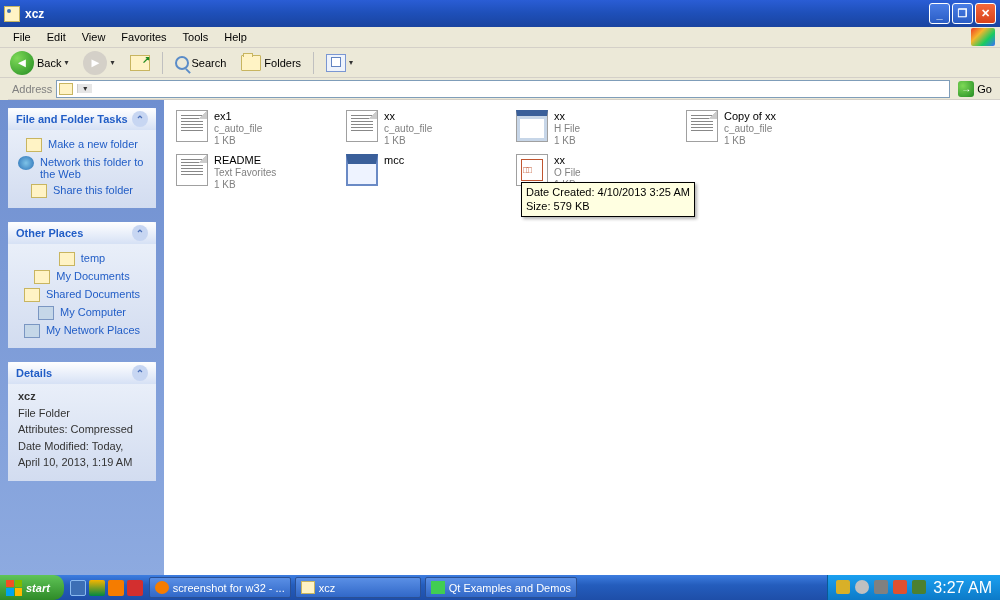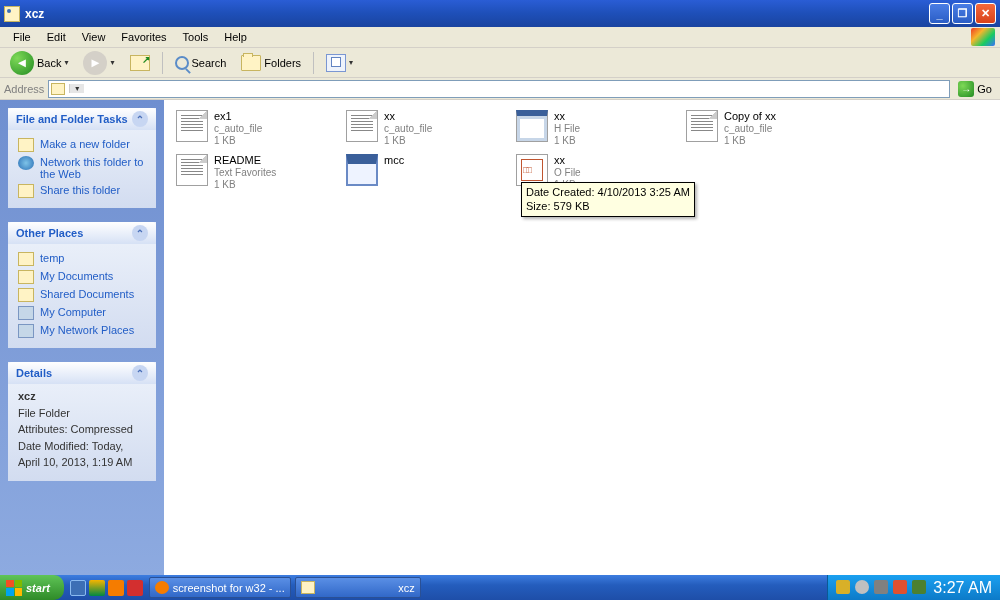--- a/index.html
+++ b/index.html
@@ -31,39 +31,39 @@
 .foldericon { width: 20px; height: 16px; background: #fff3c5; border: 1px solid #c8b560; border-radius: 1px; position: relative; }
 .foldericon::before { content:""; position:absolute; top:-3px; left:1px; width:8px; height:3px; background:#fff3c5; border:1px solid #c8b560; border-bottom:none; }
 .folderup { width: 20px; height: 16px; background: #fff3c5; border: 1px solid #c8b560; position: relative; }
 .folderup::after { content:"↗"; position:absolute; top:-2px; right:-2px; font-size:10px; color:#228b22; font-weight:bold; }
 .searchicon { width:14px; height:14px; border:2px solid #5a8cc8; border-radius:50%; position:relative; }
 .searchicon::after { content:""; position:absolute; bottom:-4px; right:-4px; width:6px; height:2px; background:#5a8cc8; transform:rotate(45deg); }
 .viewicon { display:inline-block; padding:2px 4px; border:1px solid #7a96d2; background:#eef3fb; }
 .viewicon span { display:inline-block; width:10px; height:10px; border:1px solid #6284c2; background:white; }
 
 
-.addrbar { height: 22px; background: #ece9d8; display: flex; align-items: center; padding: 0 4px; border-bottom: 1px solid #d4d0c8; gap: 4px; }
+.addrbar { height: 22px; background: #ece9d8; display: flex; align-items: center; padding: 0 4px; border-bottom: 1px solid #d4d0c8; gap: 4px; margin-left: 8px; }
 .addrlabel { color: #808080; }
 .addrbox { flex: 1; height: 18px; background: white; border: 1px solid #7f9db9; display: flex; align-items: center; padding: 0 2px; gap: 4px; }
 .addrbox .icon { width: 14px; height: 12px; background: #fff3c5; border: 1px solid #c8b560; }
 .addrbox input { flex: 1; border: none; outline: none; font-size: 11px; background: transparent; }
 .addrbox .dd { width: 15px; text-align: center; color: #333; background: #e6e6e6; border-left: 1px solid #ccc; font-size: 8px; }
 .gobtn { display: flex; align-items: center; gap: 3px; padding: 1px 4px; }
 .gocircle { width: 16px; height: 16px; border-radius: 3px; background: radial-gradient(circle at 30% 30%, #7ed957, #228b22); color: white; display: flex; align-items: center; justify-content: center; font-size: 10px; font-weight: bold; }
 
 
 .main { display: flex; height: 475px; }
 
 
 .leftpanel { width: 164px; background: linear-gradient(to bottom, #6f8fd0 0%, #8daae0 100%); padding: 8px; overflow: hidden; }
 .panelbox { background: linear-gradient(to bottom, #eef3fb 0%, #d2dcf0 100%); border-radius: 0; margin-bottom: 14px; padding-bottom: 6px; }
 .panelhdr { height: 22px; display: flex; align-items: center; padding: 0 8px; color: #215dc6; font-weight: bold; font-size: 11px; background: linear-gradient(to bottom, #fff 0%, #d6e1f5 100%); border-radius: 4px 4px 0 0; }
 .panelhdr .chev { margin-left: auto; width: 16px; height: 16px; border-radius: 50%; background: #c7d6f2; color: #4a6fb8; display: flex; align-items: center; justify-content: center; font-size: 10px; }
 .panellist { padding: 6px 10px 2px 10px; }
-.panelitem { display: flex; align-items: flex-start; gap: 6px; padding: 2px 0; color: #215dc6; cursor: pointer; }
+.panelitem { display: flex; align-items: flex-start; gap: 6px; padding: 2px 0; color: #215dc6; cursor: pointer; justify-content: center; }
 .pi-icon { width: 16px; height: 14px; flex-shrink: 0; }
 .pi-folder { background: #fff3c5; border: 1px solid #c8b560; }
 .pi-globe { background: radial-gradient(circle, #7ec3e8, #2a6fb5); border-radius: 50%; }
 .pi-comp { background: #c5d7e8; border: 1px solid #7a96c2; }
 .detailtext { padding: 4px 10px; color: #333; line-height: 1.5; }
 .detailtext b { font-weight: bold; }
 
 
 .filepane { flex: 1; background: white; padding: 8px 10px; position: relative; }
 .filegrid { display: grid; grid-template-columns: repeat(4, 170px); grid-auto-rows: 44px; gap: 0; }
@@ -84,21 +84,21 @@
 .tooltip { position: absolute; background: #ffffe1; border: 1px solid #000; padding: 2px 4px; font-size: 11px; box-shadow: 2px 2px 3px rgba(0,0,0,0.3); line-height: 1.3; white-space: nowrap; }
 
 
 .taskbar { position: absolute; bottom: 0; left: 0; right: 0; height: 25px; background: linear-gradient(to bottom, #3d7de0 0%, #245dbd 40%, #1e4ea8 100%); display: flex; align-items: center; }
 .startbtn { height: 25px; padding: 0 14px 0 6px; background: linear-gradient(to bottom, #5fc456 0%, #2e8a28 100%); border-radius: 0 10px 10px 0; color: white; font-style: italic; font-weight: bold; font-size: 15px; display: flex; align-items: center; gap: 4px; }
 .winlogo { width: 16px; height: 16px; display: grid; grid-template-columns: 1fr 1fr; grid-template-rows: 1fr 1fr; gap: 1px; }
 .winlogo span:nth-child(1){background:#f25022;} .winlogo span:nth-child(2){background:#7fba00;} .winlogo span:nth-child(3){background:#00a4ef;} .winlogo span:nth-child(4){background:#ffb900;}
 .ql { display: flex; gap: 3px; padding: 0 6px; }
 .ql span { width:16px; height:16px; border-radius:2px; }
 .ql-d { background:#3d6fb5; border:1px solid #8abaf0;} .ql-f { background:#f57c00;} .ql-o { background:#d32f2f; border-radius:50%;} .ql-c { background:linear-gradient(#f5b400,#008844); border-radius:50%;}
-.taskitem { height: 21px; min-width: 126px; background: linear-gradient(to bottom, #5a8fe5, #3168c8); border: 1px solid #2a5095; border-radius: 2px; color: white; display: flex; align-items: center; padding: 0 5px; gap: 4px; margin-right: 4px; font-size: 10px; overflow: hidden; white-space: nowrap; justify-content: space-between; }
+.taskitem { height: 21px; min-width: 126px; background: linear-gradient(to bottom, #5a8fe5, #3168c8); border: 1px solid #2a5095; border-radius: 2px; color: white; display: flex; align-items: center; padding: 0 5px; gap: 4px; margin-right: 4px; font-size: 10px; overflow: hidden; white-space: nowrap; }
 .taskitem .ti-icon { width:14px; height:13px; flex-shrink:0; }
 .tray { margin-left: auto; height: 25px; background: linear-gradient(to bottom, #1aa0f0, #0d7ac8); display: flex; align-items: center; padding: 0 8px; gap: 5px; color: white; border-left: 1px solid #0a5a95; }
 .trayicons span { display:inline-block; width:14px; height:14px; border-radius:2px; margin-right:2px; }
 .clock { font-size: 16px; }
 </style>
 </head>
 <body>
 
 <div class="titlebar">
   <span class="icon"></span>
@@ -310,20 +310,24 @@
     <span class="ql-o"></span>
   </div>
   <div class="taskitem">
       <span class="ti-icon" style="background:#f57c00;border-radius:50%;"></span>
       <span>screenshot for w32 - ...</span>
     </div>
   <div class="taskitem">
       <span class="ti-icon pi-folder" style="background:#fff3c5;border:1px solid #c8b560;"></span>
       <span>xcz</span>
     </div>
+  <div class="taskitem">
+      <span class="ti-icon" style="background:#41cd52;"></span>
+      <span>Qt Examples and Demos</span>
+    </div>
   <div class="tray">
     <span class="trayicons">
       <span style="background:#d8b028;"></span>
       <span style="background:#c0c0c0;border-radius:50%;"></span>
       <span style="background:#808080;"></span>
       <span style="background:#e05030;"></span>
       <span style="background:#4c8030;"></span>
     </span>
     <span class="clock">3:27 AM</span>
   </div>

